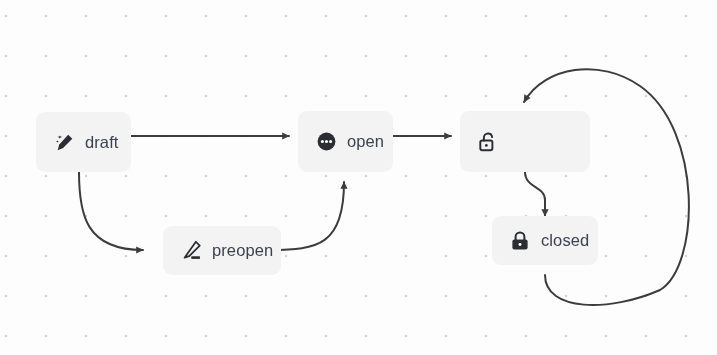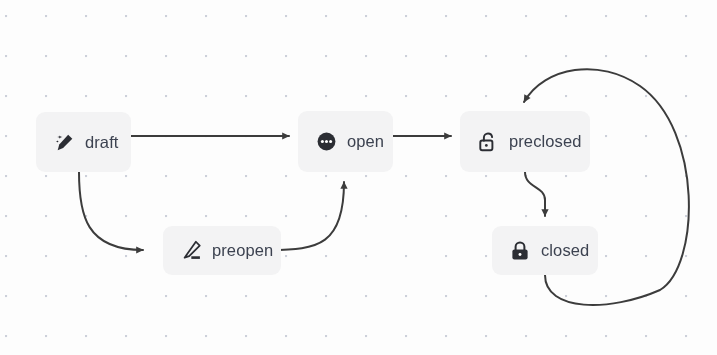--- a/index.html
+++ b/index.html
@@ -49,21 +49,21 @@
     align-items: center;
     justify-content: center;
     flex: 0 0 auto;
     width: 22px;
     height: 22px;
   }
   #node-draft    { left: 36px;  top: 112px; width: 95px;  height: 60px; }
   #node-open     { left: 298px; top: 111px; width: 95px;  height: 61px; }
   #node-preclosed{ left: 460px; top: 111px; width: 130px; height: 61px; }
   #node-preopen  { left: 163px; top: 226px; width: 118px; height: 49px; }
-  #node-closed   { left: 492px; top: 226px; width: 106px; height: 49px; }
+  #node-closed   { left: 492px; top: 216px; width: 106px; height: 49px; }
 </style>
 </head>
 <body>
 
 <div id="canvas">
 
   <svg id="edge-layer" viewBox="0 0 717 355" xmlns="http://www.w3.org/2000/svg">
     <defs>
       <marker id="arrowhead" markerWidth="9" markerHeight="9" refX="7.4" refY="4.5" orient="auto" markerUnits="userSpaceOnUse">
         <path d="M 0.6 0.9 L 8 4.5 L 0.6 8.1 Z" fill="#3c3c3c"></path>
@@ -113,21 +113,20 @@
   </div>
 
   <div class="node" id="node-preclosed">
     <span class="node-icon">
       <svg width="22" height="22" viewBox="0 0 24 24" xmlns="http://www.w3.org/2000/svg">
         <path d="M7.5 10.5 V7.4 c0 -2.6 2.0 -4.6 4.5 -4.6 c2.3 0 4.2 1.7 4.5 3.9" fill="none" stroke="#2b2d33" stroke-width="2.1" stroke-linecap="round"></path>
         <rect x="3.6" y="10.4" width="13.2" height="10.6" rx="2.1" fill="none" stroke="#2b2d33" stroke-width="2.1"></rect>
         <circle cx="10.2" cy="15.7" r="1.5" fill="#2b2d33"></circle>
       </svg>
     </span>
-    <span class="node-label">preclosed</span>
   </div>
 
   <div class="node" id="node-preopen">
     <span class="node-icon">
       <svg width="21" height="21" viewBox="0 0 24 24" xmlns="http://www.w3.org/2000/svg">
         <path d="M17.0 2.0 L21.4 6.4 L9.3 18.5 L4.1 20.2 Z" fill="none" stroke="#2b2d33" stroke-width="2.0" stroke-linejoin="round"></path>
         <path d="M11.8 18.6 L21.6 18.6 L21.6 21.6 L11.8 21.6 Z" fill="#2b2d33"></path>
       </svg>
     </span>
     <span class="node-label">preopen</span>

